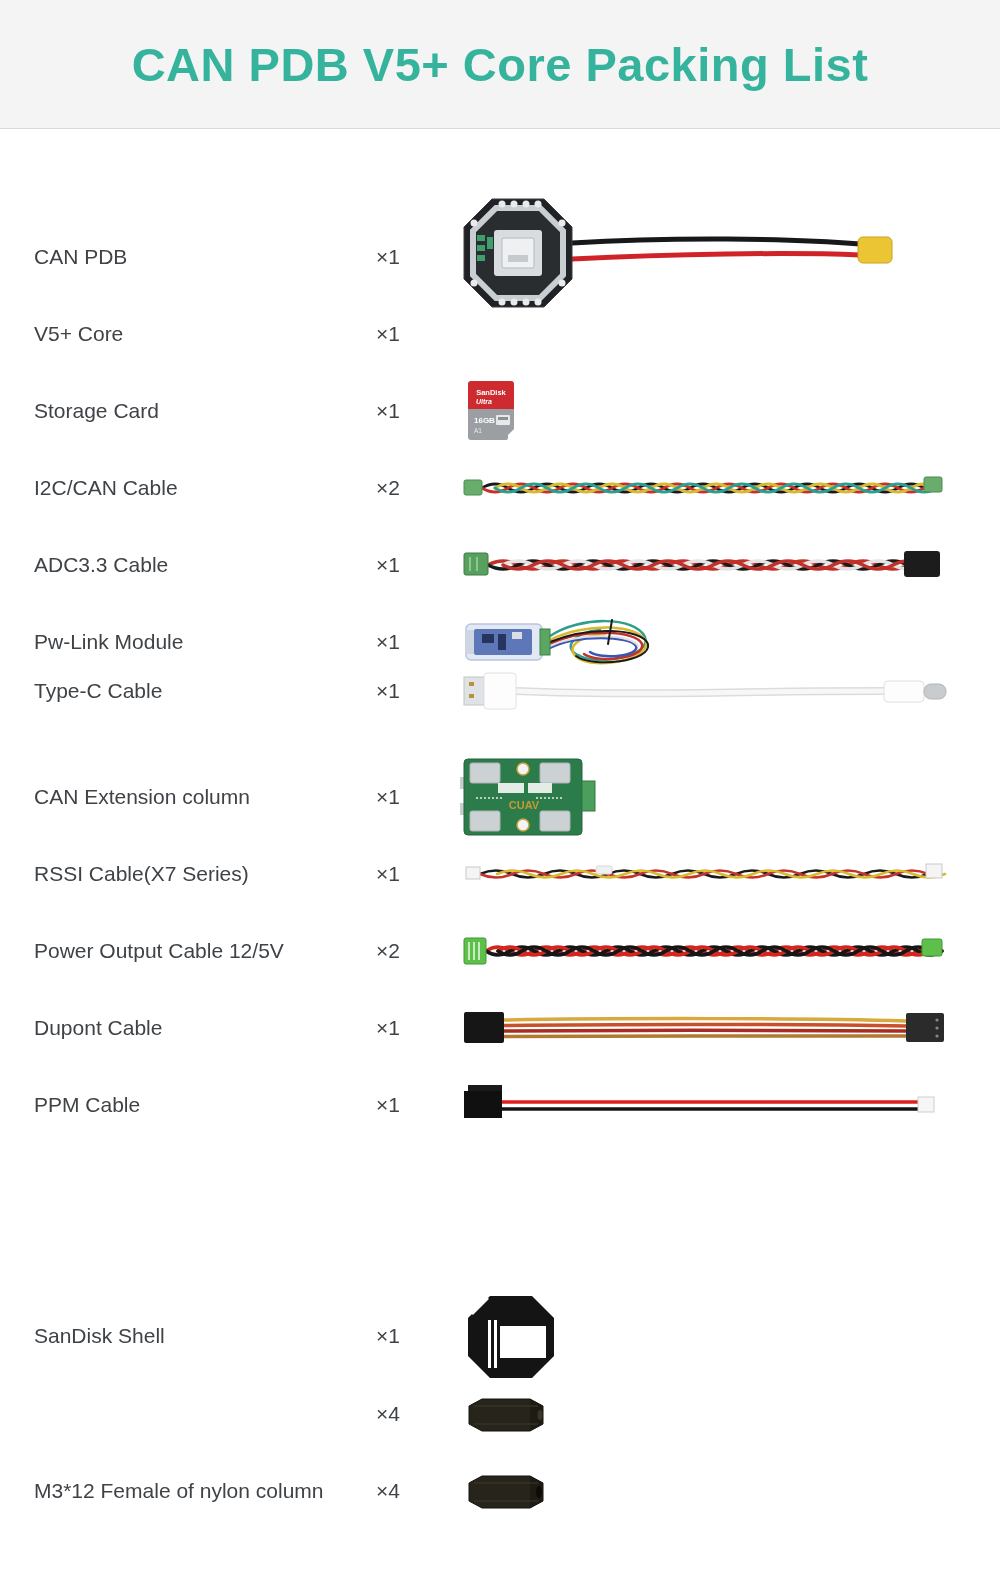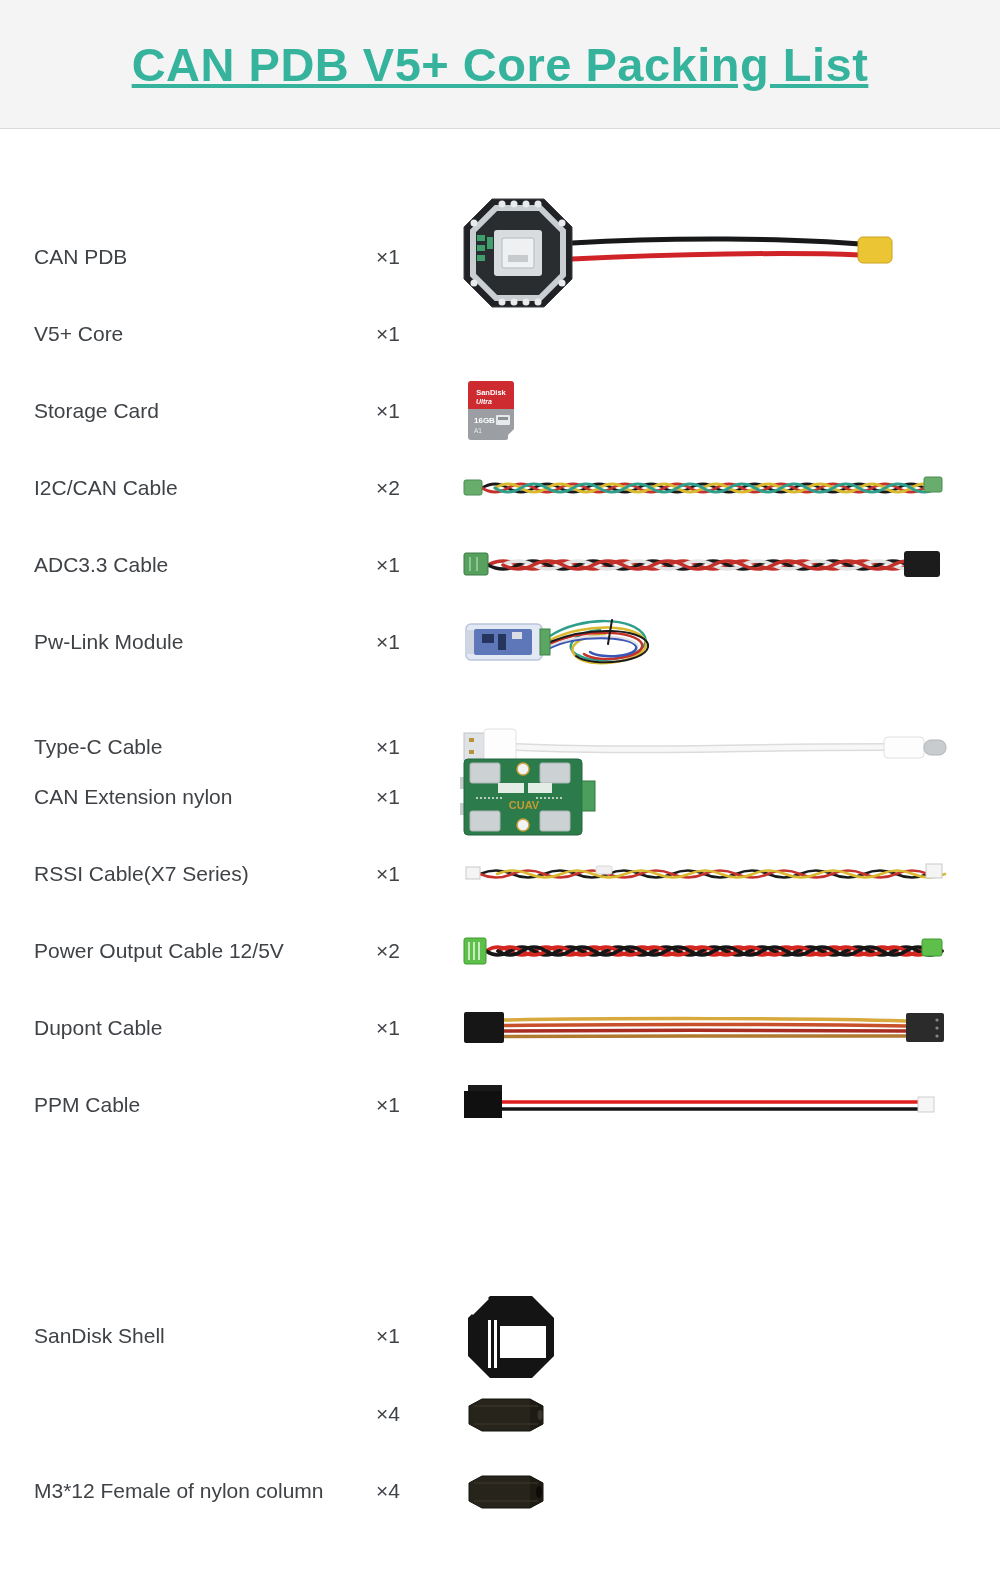--- a/index.html
+++ b/index.html
@@ -1,20 +1,20 @@
 <!DOCTYPE html>
 <html><head>
 <meta charset="utf-8">
 <style>
   html,body{margin:0;padding:0;background:#fff;}
   .page{position:relative;width:1000px;height:1586px;background:#ffffff;overflow:hidden;
         font-family:"Liberation Sans",sans-serif;}
   .header{position:absolute;top:0;left:0;width:100%;height:129px;background:#f4f4f5;
           border-bottom:1px solid #d9d9d9;display:flex;align-items:center;justify-content:center;box-sizing:border-box;}
-  .title{margin:12px;color:#35b39c;font-size:47px;font-weight:bold;letter-spacing:.5px;text-decoration:underline;}
+  .title{margin:12px;color:#35b39c;font-size:47px;font-weight:bold;letter-spacing:.5px;}
   .row{position:absolute;left:0;width:100%;height:78px;}
   .label{position:absolute;left:34px;top:50%;transform:translateY(-50%);
          font-size:21px;color:#3f4347;white-space:nowrap;}
   .qty{position:absolute;left:376px;top:50%;transform:translateY(-50%);
        font-size:21px;color:#3f4347;}
   .art{position:absolute;left:460px;top:50%;transform:translateY(-50%);
        width:490px;height:120px;}
   .art svg{overflow:visible;display:block;}
   .art text{font-family:"Liberation Sans",sans-serif;}
 </style>
@@ -142,21 +142,21 @@
           <rect x="14" y="47" width="58" height="26" rx="2" fill="#5d77b8"></rect>
           <rect x="22" y="52" width="12" height="9" fill="#26355e"></rect>
           <rect x="38" y="52" width="8" height="16" fill="#26355e"></rect>
           <rect x="52" y="50" width="10" height="7" fill="#d9dde6"></rect>
           <rect x="80" y="47" width="10" height="26" fill="#5aa662" stroke="#3d8347"></rect>
         </g>
       </svg>
     </div>
   </div>
 
-  <div class="row" style="top:708px">
+  <div class="row" style="top:652px">
     <span class="label">Type-C Cable</span>
     <span class="qty">×1</span>
     <div class="art">
       <svg viewBox="0 0 490 120" width="490" height="120">
         <path d="M56 60 C 150 64 250 62 300 61 C 360 60 400 60 430 60" stroke="#dcdcdc" stroke-width="8" fill="none" stroke-linecap="round"></path>
         <path d="M56 60 C 150 64 250 62 300 61 C 360 60 400 60 430 60" stroke="#f7f7f7" stroke-width="5" fill="none" stroke-linecap="round"></path>
         <g>
           <rect x="4" y="46" width="20" height="28" fill="#dfe3e6" stroke="#c2c6c9"></rect>
           <rect x="9" y="51" width="5" height="4" fill="#b9913a"></rect>
           <rect x="9" y="63" width="5" height="4" fill="#b9913a"></rect>
@@ -164,21 +164,21 @@
         </g>
         <g>
           <rect x="424" y="50" width="40" height="21" rx="4" fill="#fdfdfd" stroke="#e0e0e0"></rect>
           <rect x="464" y="53" width="22" height="15" rx="7" fill="#c9ccce" stroke="#b2b5b7"></rect>
         </g>
       </svg>
     </div>
   </div>
 
   <div class="row" style="top:758px">
-    <span class="label">CAN Extension nylon</span>
+    <span class="label">CAN Extension column</span>
     <span class="qty">×1</span>
     <div class="art">
       <svg viewBox="0 0 490 120" width="490" height="120">
         <rect x="0" y="40" width="8" height="12" fill="#c8cdd0"></rect>
         <rect x="0" y="66" width="8" height="12" fill="#c8cdd0"></rect>
         <rect x="4" y="22" width="118" height="76" rx="4" fill="#2c7c4b" stroke="#236540"></rect>
         <g fill="#ccd1d4" stroke="#aeb3b6">
           <rect x="10" y="26" width="30" height="20" rx="2"></rect>
           <rect x="80" y="26" width="30" height="20" rx="2"></rect>
           <rect x="10" y="74" width="30" height="20" rx="2"></rect>

